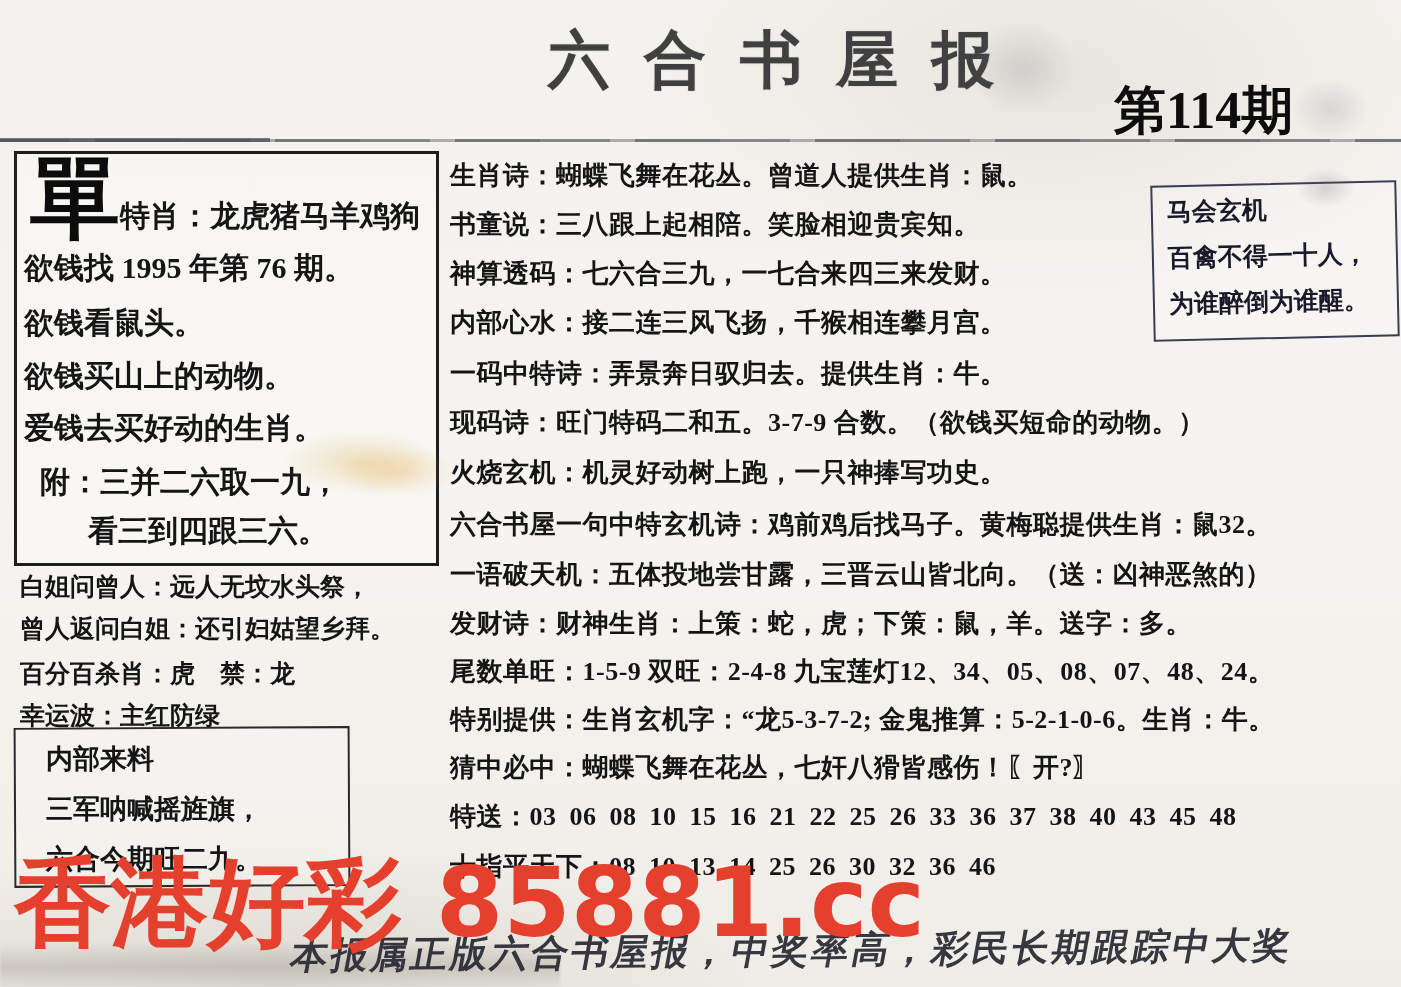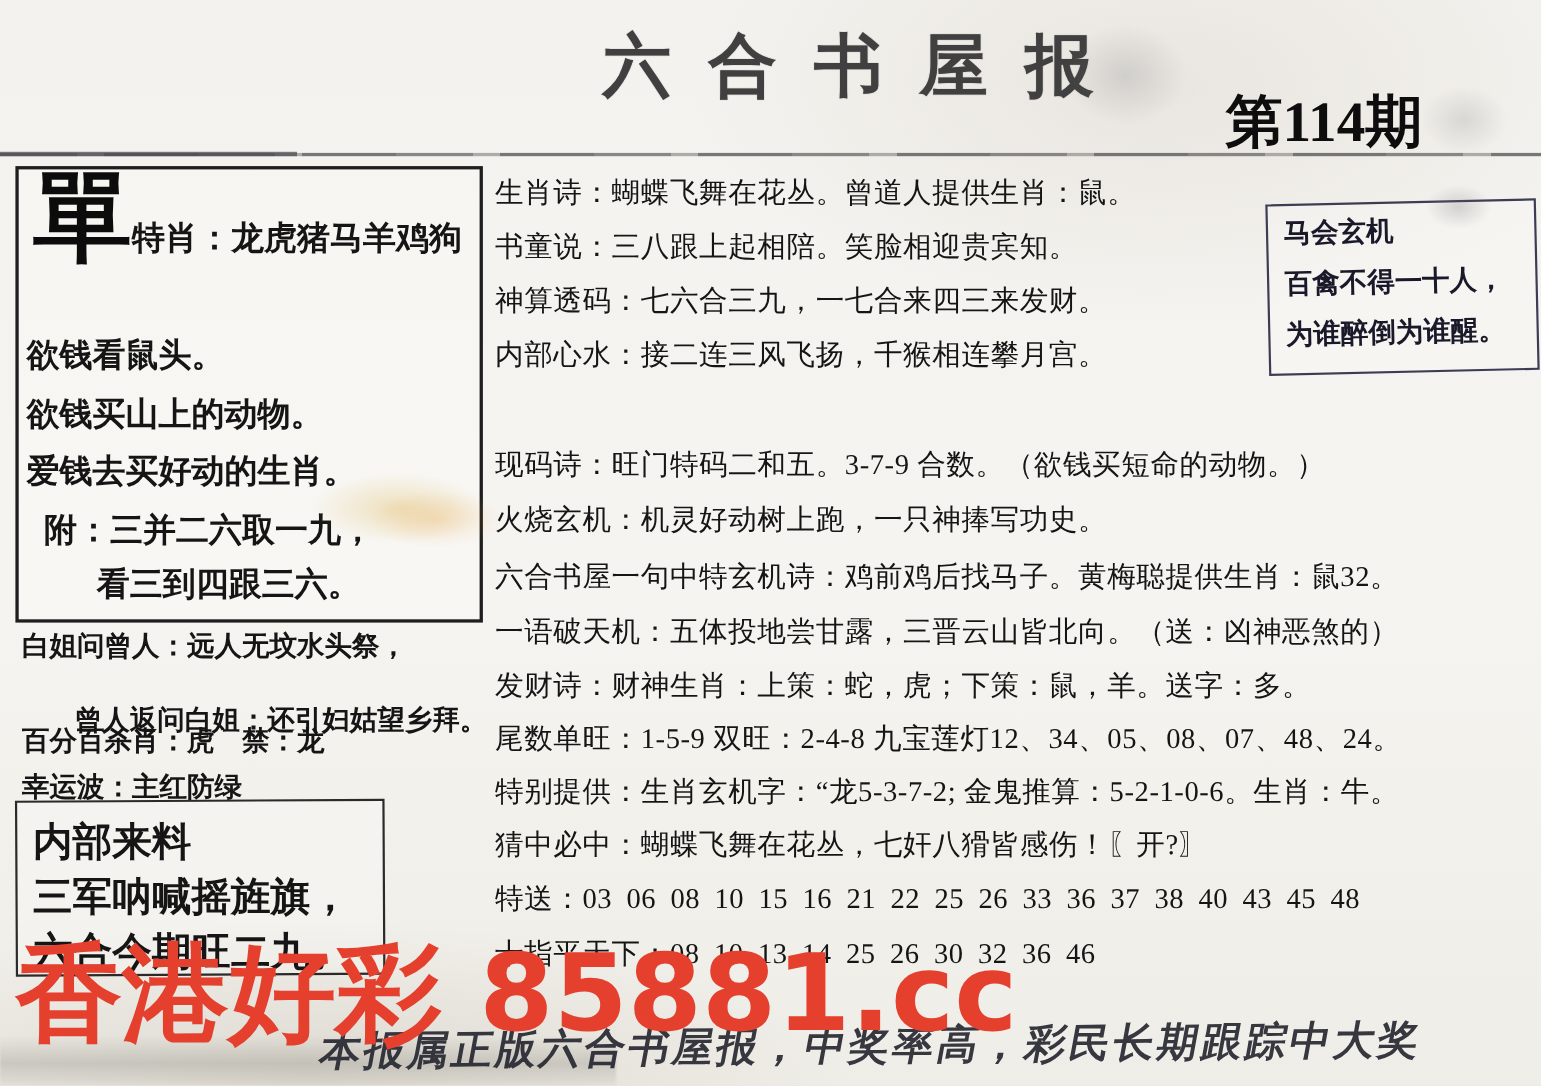--- a/index.html
+++ b/index.html
@@ -33,22 +33,22 @@
   .boxC{position:absolute;left:14px;top:727px;width:332px;height:156px;
     border:2px solid #2a2a2a;transform:rotate(-.3deg);background:rgba(255,255,255,.2);}
   .hintbox{position:absolute;left:1152px;top:183px;width:242px;height:152px;
     border:2px solid #3c3c54;transform:rotate(-1.3deg);background:rgba(255,255,255,.2);}
   .hintbox .hl{position:absolute;left:14px;font-size:25px;font-weight:600;white-space:nowrap;color:#19192a;}
 
   .big-char{left:30px;top:154px;font-size:90px;font-weight:900;color:#0c0c0c;line-height:1;}
   .texiao{left:120px;top:196px;font-size:30px;font-weight:700;}
   .danline{font-size:30px;font-weight:600;}
   .noteline{font-size:25px;font-weight:700;text-align:center;}
-  .insline{font-size:36px;font-weight:600;}
-  .mainline{left:450px;font-size:26px;font-weight:400;letter-spacing:.5px;}
+  .insline{font-size:27px;font-weight:600;margin-left:16px;}
+  .mainline{left:450px;font-size:26px;font-weight:700;letter-spacing:.5px;}
 
   .watermark{
     left:14px;top:854px;font-size:97px;font-weight:800;z-index:6;
     font-family:"DejaVu Sans","Liberation Sans",sans-serif;line-height:1;
   }
   .footer{
     left:292px;top:926px;font-size:37px;font-weight:700;color:#282832;z-index:5;
     transform:skewX(-11deg) rotate(-.6deg);letter-spacing:3px;opacity:.92;
   }
   .smudge{position:absolute;border-radius:50%;pointer-events:none;}
@@ -67,40 +67,42 @@
 <div class="page">
 
   <div class="t page-title">六合书屋报</div>
   <div class="t issue">第114期</div>
   <div class="rule"></div>
   <div class="rule-dark"></div>
 
   <div class="boxA"></div>
   <div class="t big-char">單</div>
   <div class="t texiao">特肖：龙虎猪马羊鸡狗</div>
+  <div class="t danline" style="left:24px;top:248px;">欲钱找 1995 年第 76 期。</div>
   <div class="t danline" style="left:24px;top:303px;">欲钱看鼠头。</div>
   <div class="t danline" style="left:24px;top:356px;">欲钱买山上的动物。</div>
   <div class="t danline" style="left:24px;top:408px;">爱钱去买好动的生肖。</div>
   <div class="t danline" style="left:40px;top:462px;">附：三并二六取一九，</div>
   <div class="t danline" style="left:88px;top:511px;">看三到四跟三六。</div>
 
   <div class="t noteline" style="left:20px;top:570px;">白姐问曾人：远人无坟水头祭，</div>
-  <div class="t noteline" style="left:20px;top:638px;margin-left:48px;">曾人返问白姐：还引妇姑望乡拜。</div>
+  <div class="t noteline" style="left:20px;top:612px;">曾人返问白姐：还引妇姑望乡拜。</div>
   <div class="t noteline" style="left:20px;top:657px;">百分百杀肖：虎　禁：龙</div>
   <div class="t noteline" style="left:20px;top:699px;">幸运波：主红防绿</div>
 
   <div class="boxC"></div>
   <div class="t insline" style="left:30px;top:741px;">内部来料</div>
   <div class="t insline" style="left:30px;top:791px;">三军呐喊摇旌旗，</div>
   <div class="t insline" style="left:30px;top:841px;">六合今期旺二九。</div>
 
   <div class="t mainline" style="top:158px;">生肖诗：蝴蝶飞舞在花丛。曾道人提供生肖：鼠。</div>
   <div class="t mainline" style="top:207px;">书童说：三八跟上起相陪。笑脸相迎贵宾知。</div>
   <div class="t mainline" style="top:256px;">神算透码：七六合三九，一七合来四三来发财。</div>
   <div class="t mainline" style="top:305px;">内部心水：接二连三风飞扬，千猴相连攀月宫。</div>
+  <div class="t mainline" style="top:356px;">一码中特诗：弄景奔日驭归去。提供生肖：牛。</div>
   <div class="t mainline" style="top:405px;">现码诗：旺门特码二和五。3-7-9 合数。（欲钱买短命的动物。）</div>
   <div class="t mainline" style="top:455px;">火烧玄机：机灵好动树上跑，一只神捧写功史。</div>
   <div class="t mainline" style="top:507px;">六合书屋一句中特玄机诗：鸡前鸡后找马子。黄梅聪提供生肖：鼠32。</div>
   <div class="t mainline" style="top:557px;">一语破天机：五体投地尝甘露，三晋云山皆北向。（送：凶神恶煞的）</div>
   <div class="t mainline" style="top:606px;">发财诗：财神生肖：上策：蛇，虎；下策：鼠，羊。送字：多。</div>
   <div class="t mainline" style="top:654px;">尾数单旺：1-5-9 双旺：2-4-8 九宝莲灯12、34、05、08、07、48、24。</div>
   <div class="t mainline" style="top:702px;">特别提供：生肖玄机字：“龙5-3-7-2; 金鬼推算：5-2-1-0-6。生肖：牛。</div>
   <div class="t mainline" style="top:750px;">猜中必中：蝴蝶飞舞在花丛，七奸八猾皆感伤！〖开?〗</div>
   <div class="t mainline" style="top:799px;word-spacing:6px;">特送：03 06 08 10 15 16 21 22 25 26 33 36 37 38 40 43 45 48</div>
   <div class="t mainline" style="top:849px;word-spacing:6px;">十指平天下：08 10 13 14 25 26 30 32 36 46</div>

